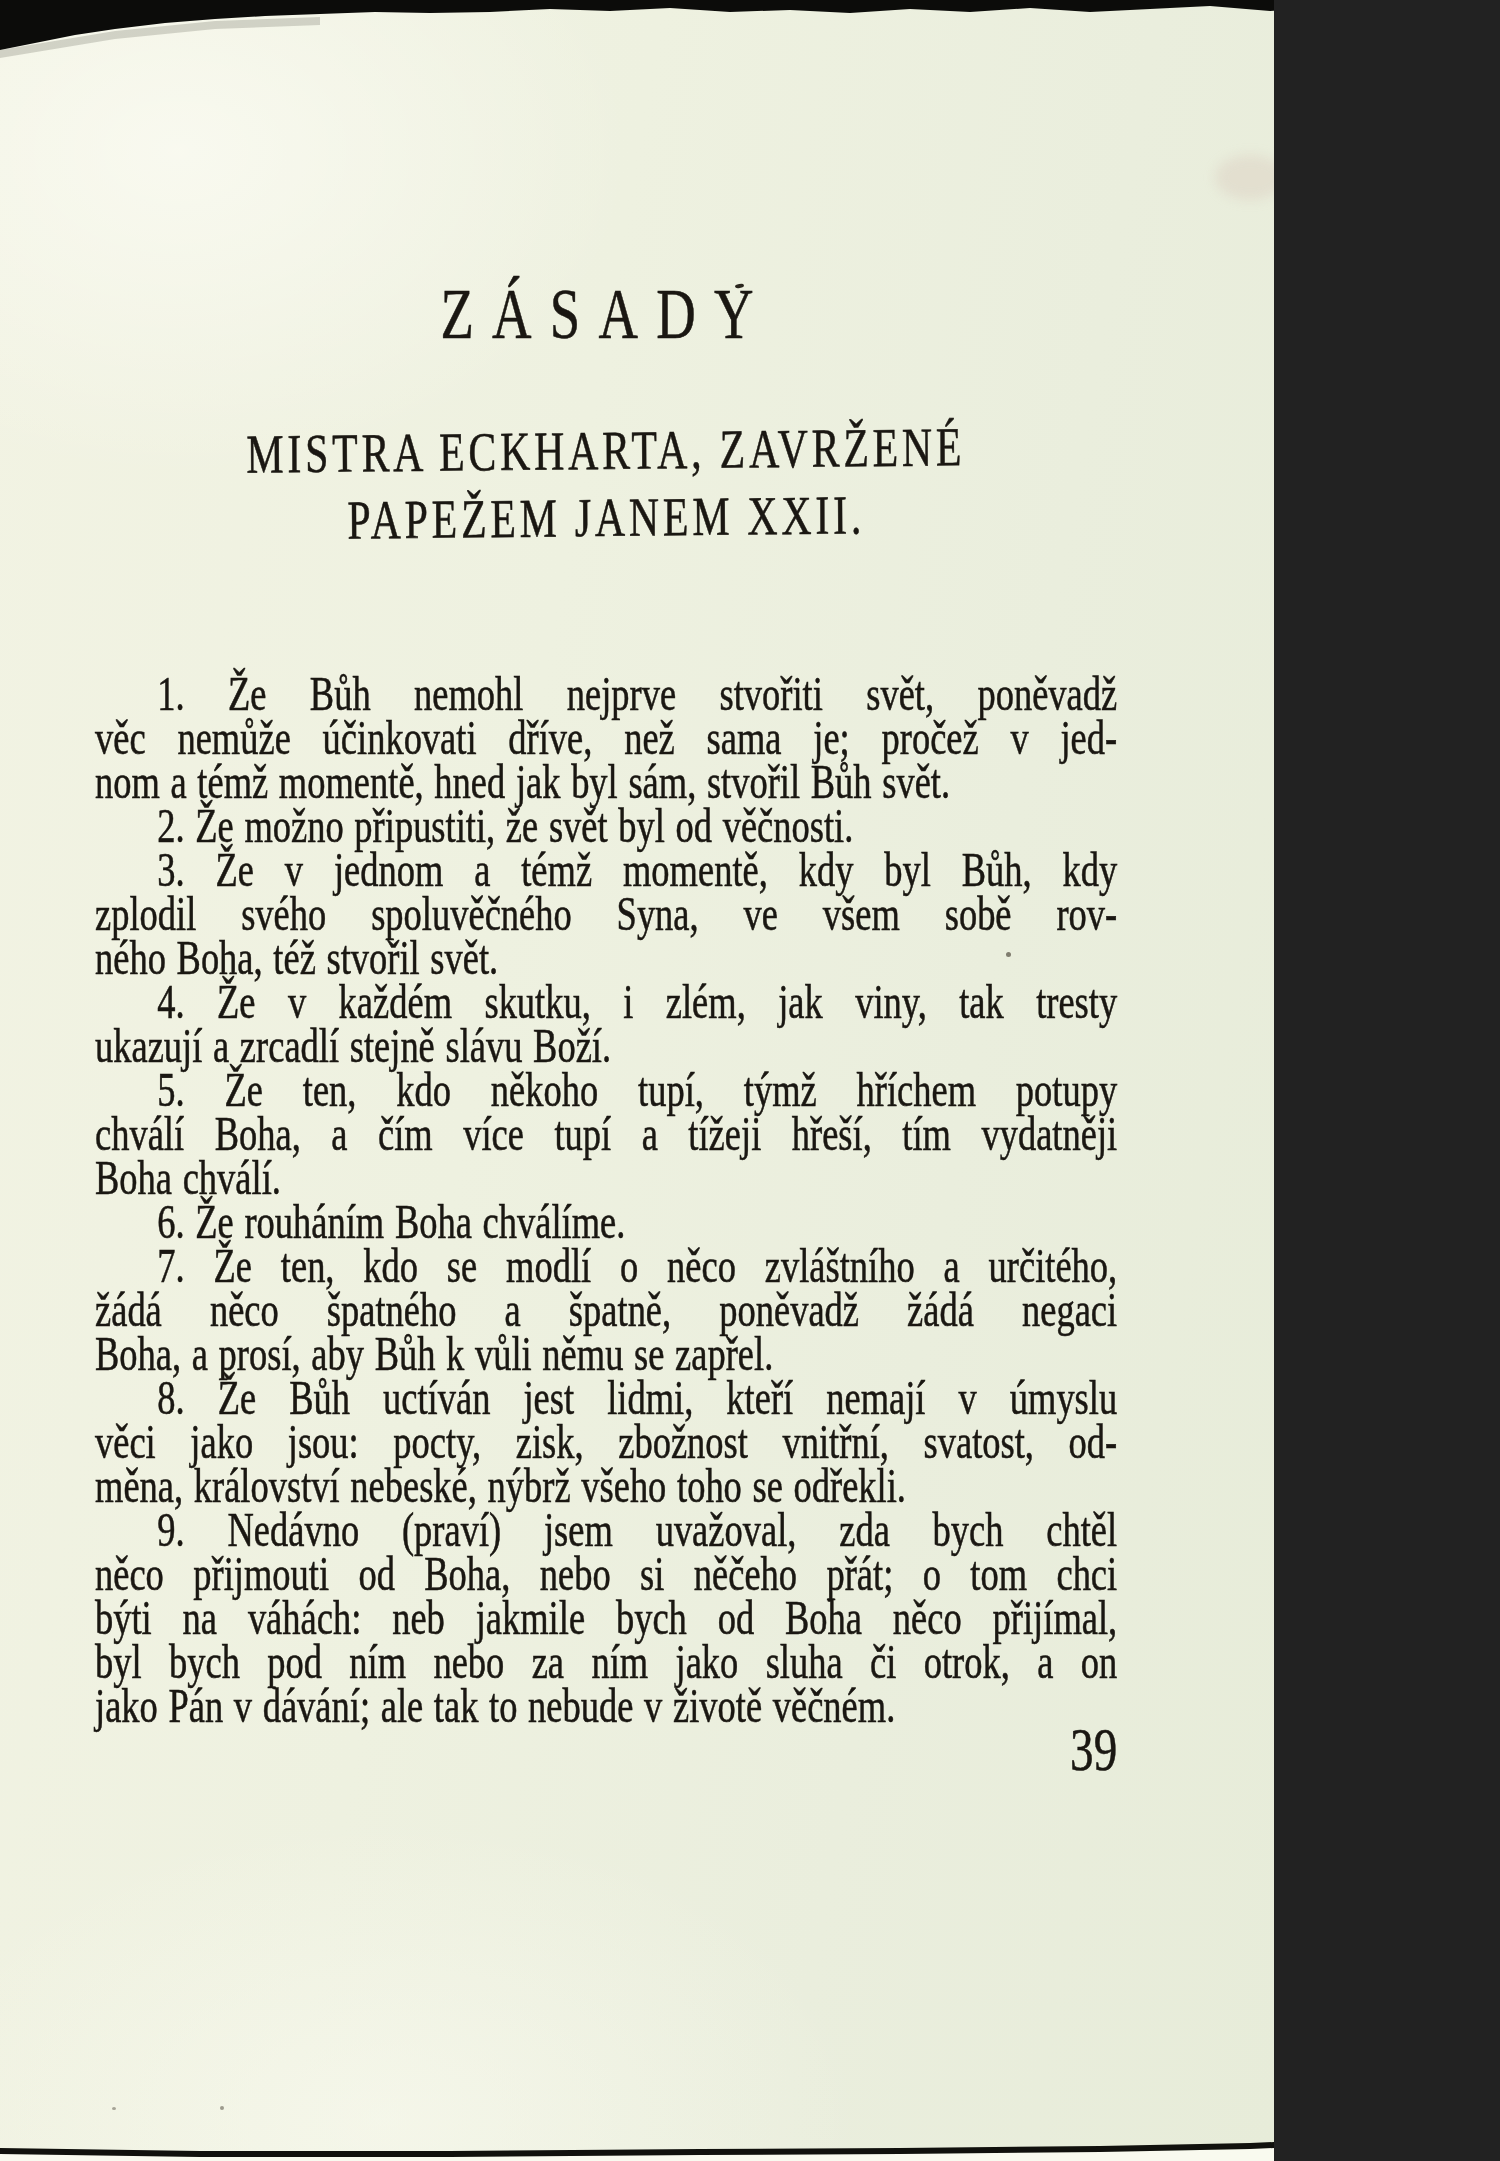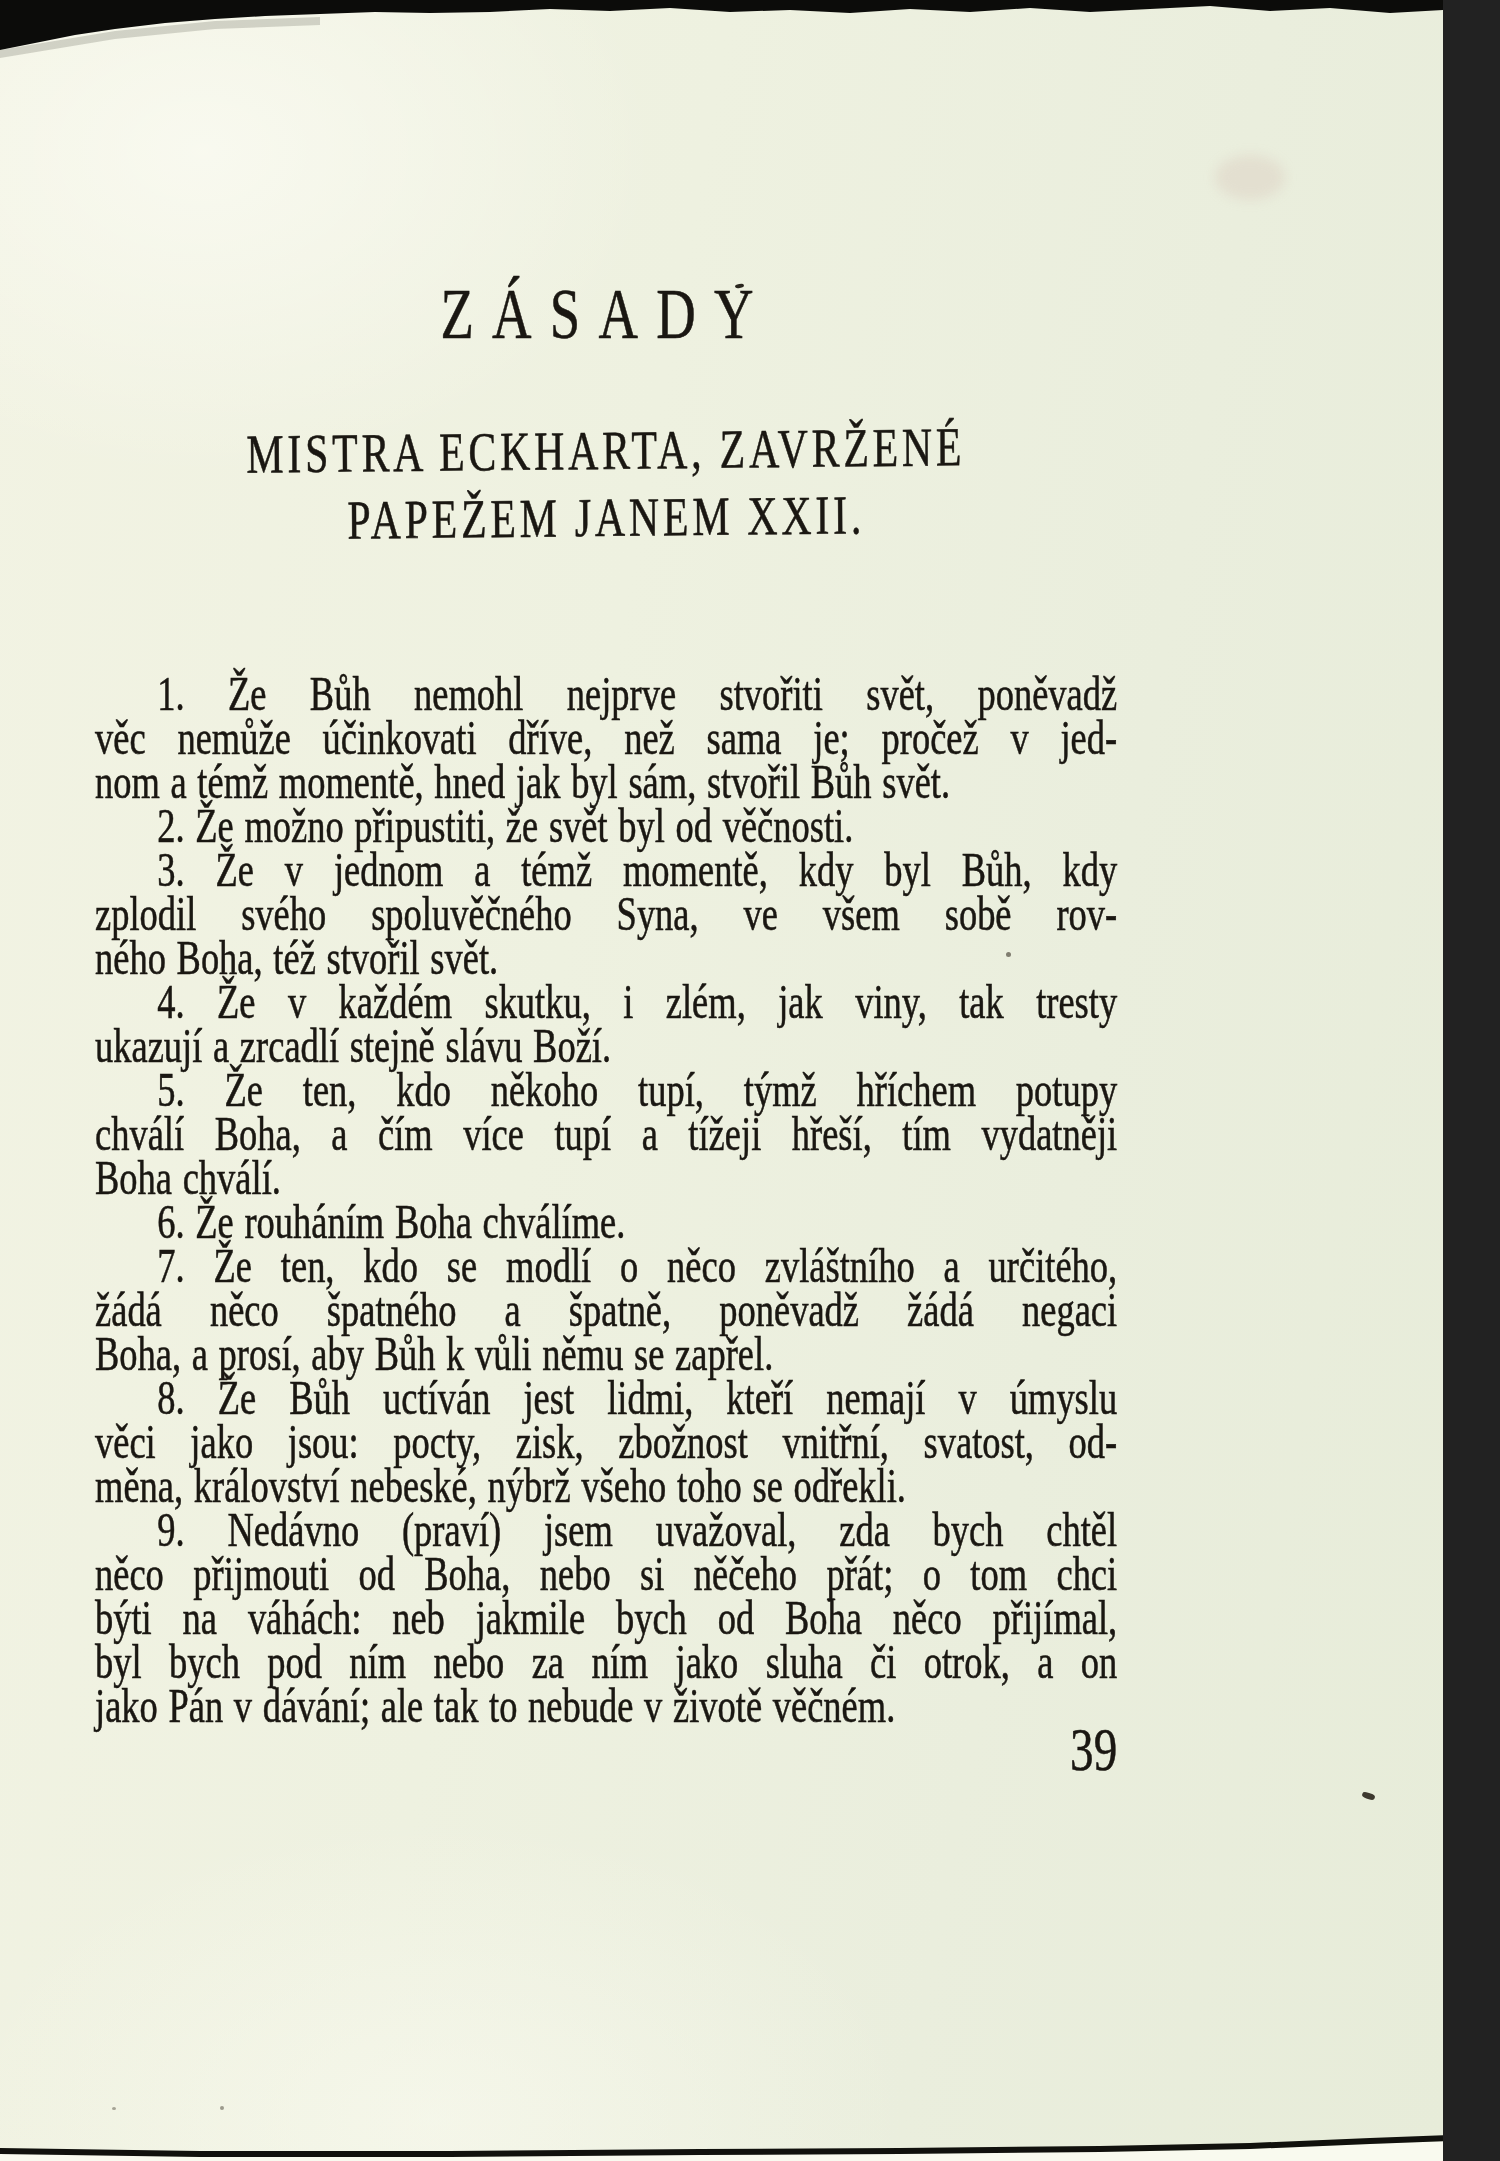--- a/index.html
+++ b/index.html
@@ -1,18 +1,18 @@
 <!DOCTYPE html>
 <html><head>
 <meta charset="utf-8">
 <style>
   html,body{margin:0;padding:0;background:#222;}
   .page{
     position:relative;
-    width:1443px;height:2161px;
+    width:1274px;height:2161px;
     overflow:hidden;
     font-family:"Liberation Serif","DejaVu Serif",serif;
     background:
       radial-gradient(ellipse 700px 500px at 14% 7%, rgba(255,255,250,.55), rgba(255,255,250,0) 65%),
       radial-gradient(ellipse 800px 500px at 30% 98%, rgba(252,252,243,.5), rgba(252,252,243,0) 60%),
       linear-gradient(100deg,#f2f3e3 0%, #eef1e0 40%, #eaeedd 70%, #e7ecd9 100%);
   }
   
   .content{
     position:absolute;left:95px;top:0;width:1345px;height:2161px;

